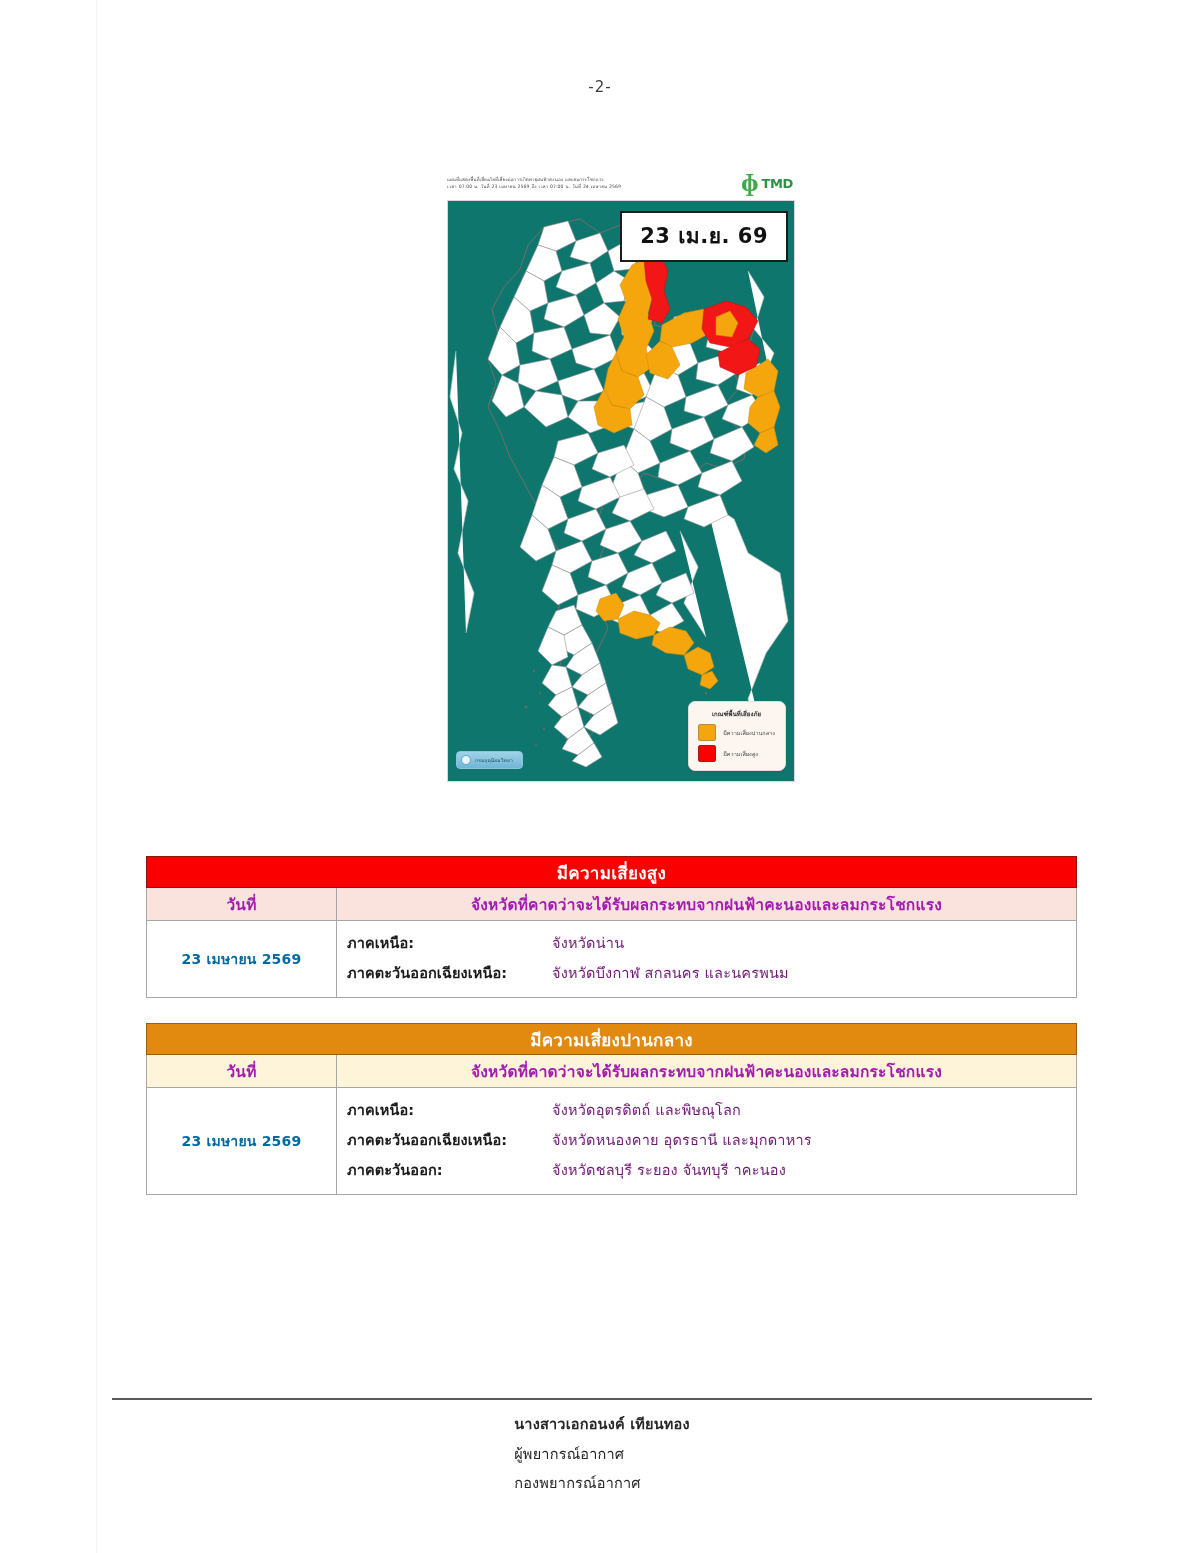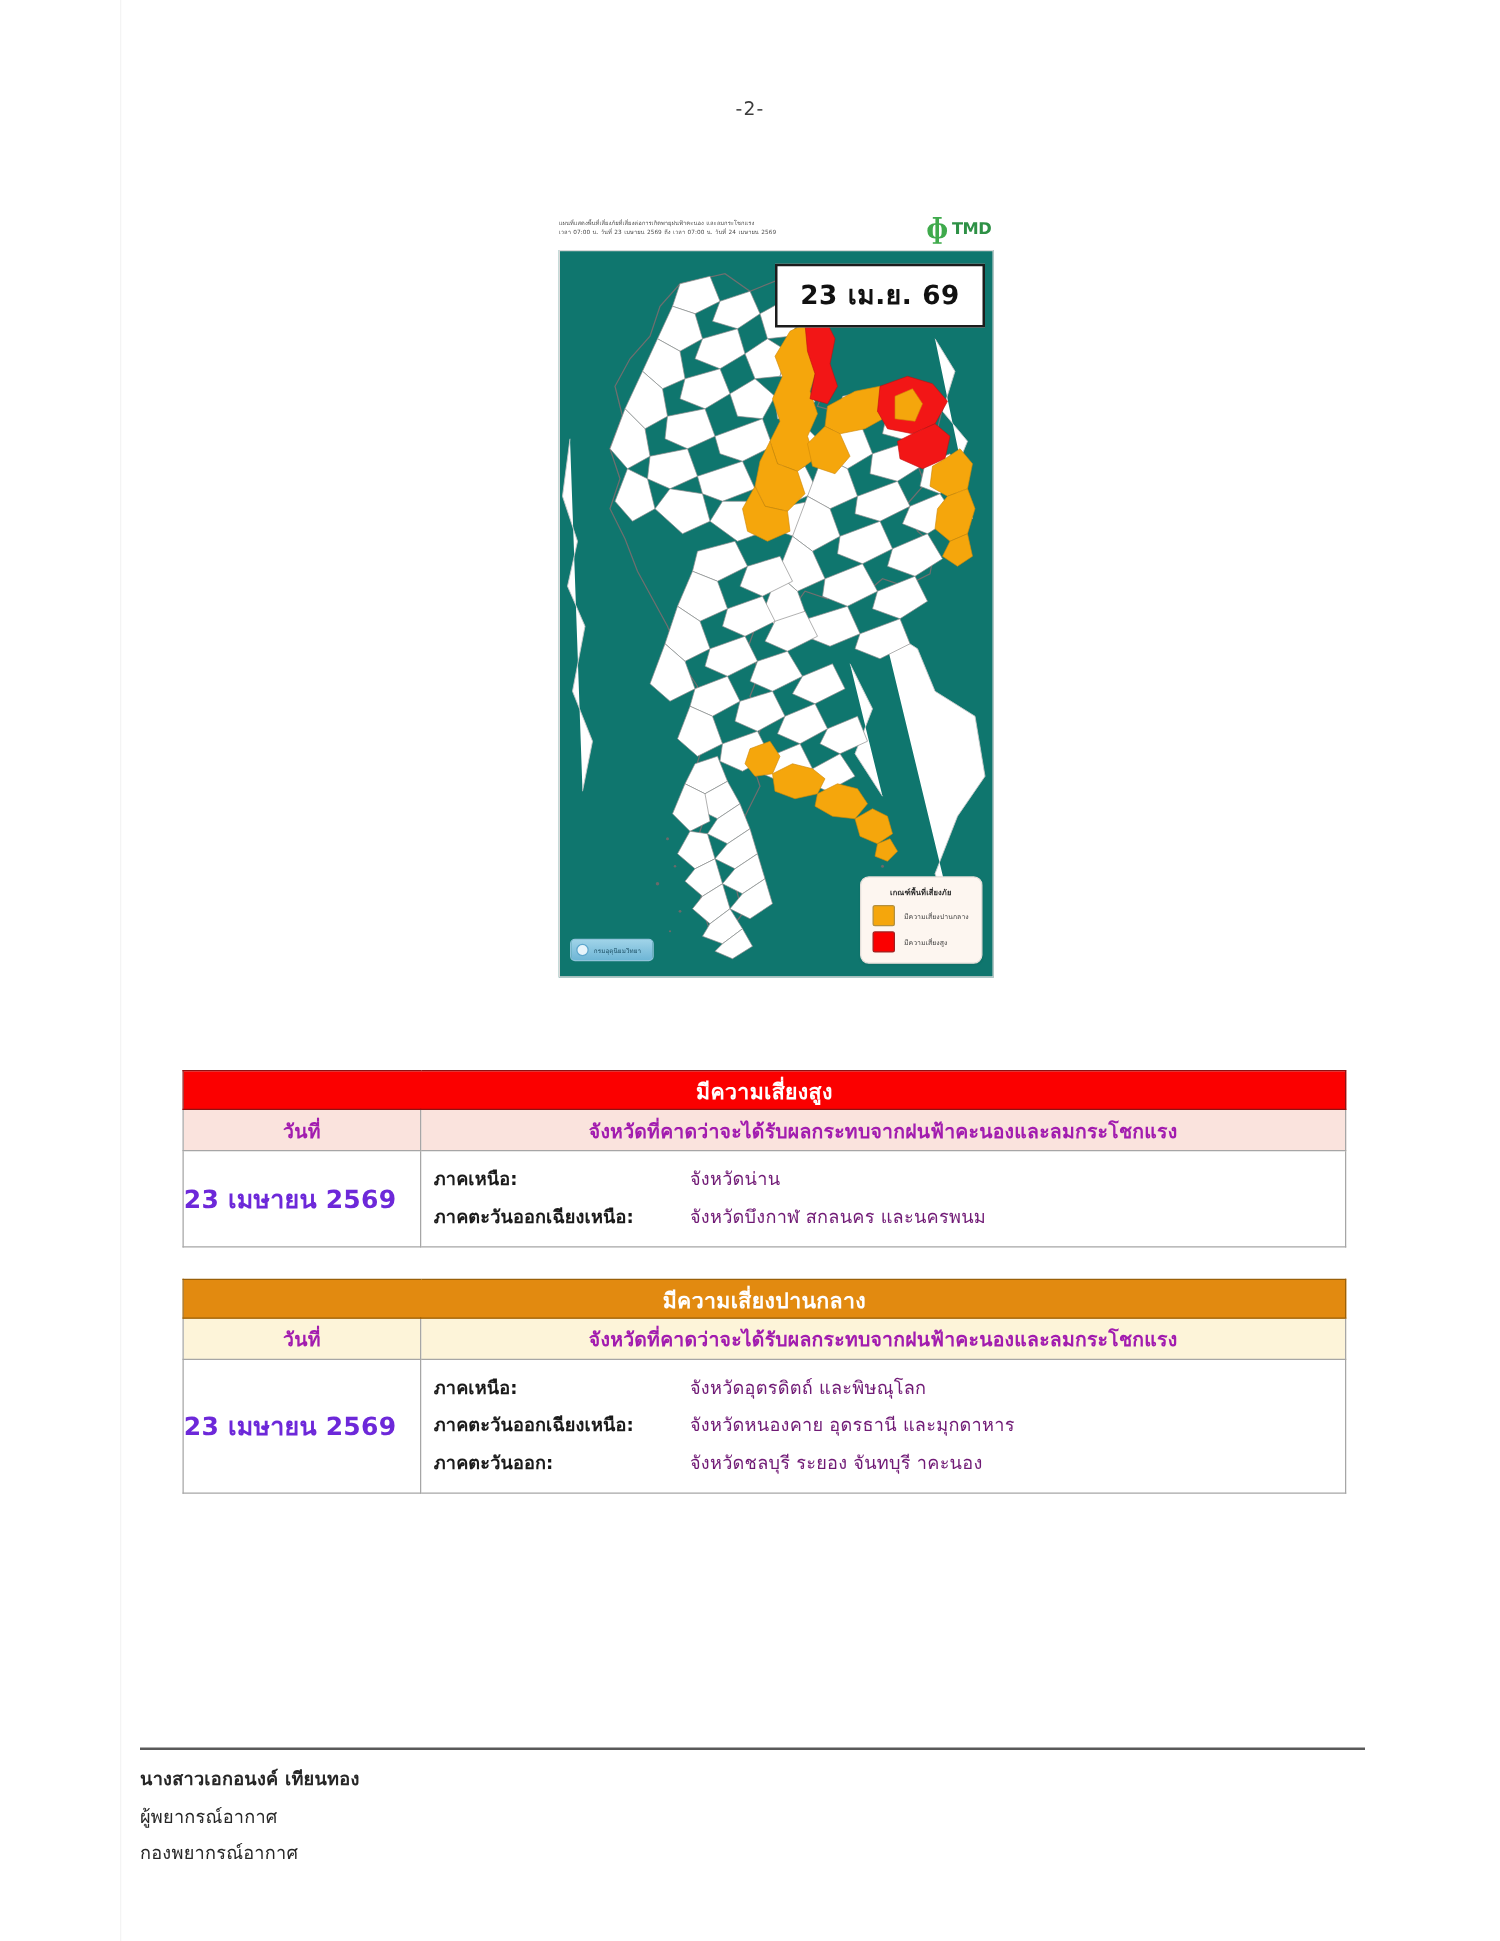--- a/index.html
+++ b/index.html
@@ -204,24 +204,24 @@
     font-size: 15.5px;
     font-weight: bold;
     color: #a21caf;
     height: 32px;
     letter-spacing: 0.2px;
   }
   .high .sub-head   { background: #fae3dd; }
   .medium .sub-head { background: #fdf4d9; }
 
   .date-cell {
-    text-align: left;
-    font-size: 20px;
-    font-weight: bold;
-    color: #6d28d9;
+    text-align: center;
+    font-size: 14px;
+    font-weight: bold;
+    color: #0369a1;
     background: #ffffff;
     letter-spacing: 0.2px;
   }
   .regions-cell {
     background: #ffffff;
     padding: 7px 0 9px 0 !important;
   }
   .region-line {
     display: flex;
     align-items: baseline;
@@ -251,21 +251,21 @@
     width: 980px;
     height: 2px;
     background: #5a5a5a;
   }
   .footer {
     position: absolute;
     left: 112px;
     top: 1410px;
     width: 980px;
     display: flex;
-    justify-content: flex-start;
+    justify-content: center;
   }
   .footer-left  { text-align: left; }
   .footer-right { text-align: right; }
   .footer-line {
     font-size: 14.5px;
     color: #262626;
     line-height: 2.05;
     letter-spacing: 0.2px;
   }
   .footer-left .footer-line.name { font-weight: bold; }

